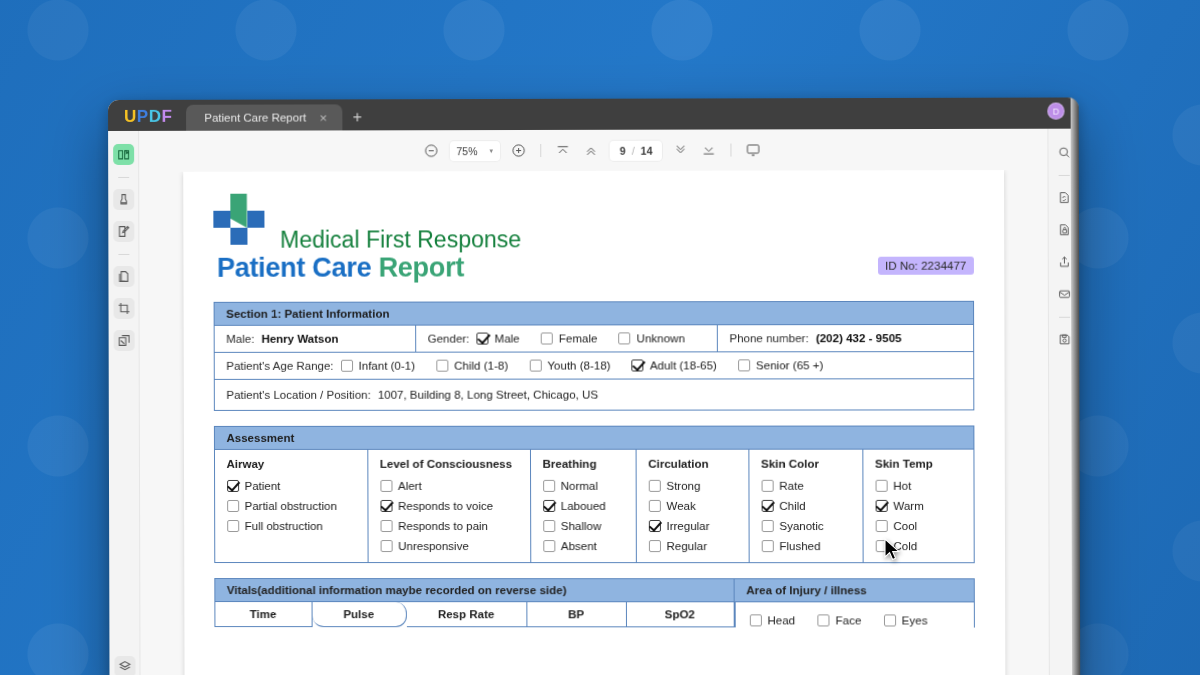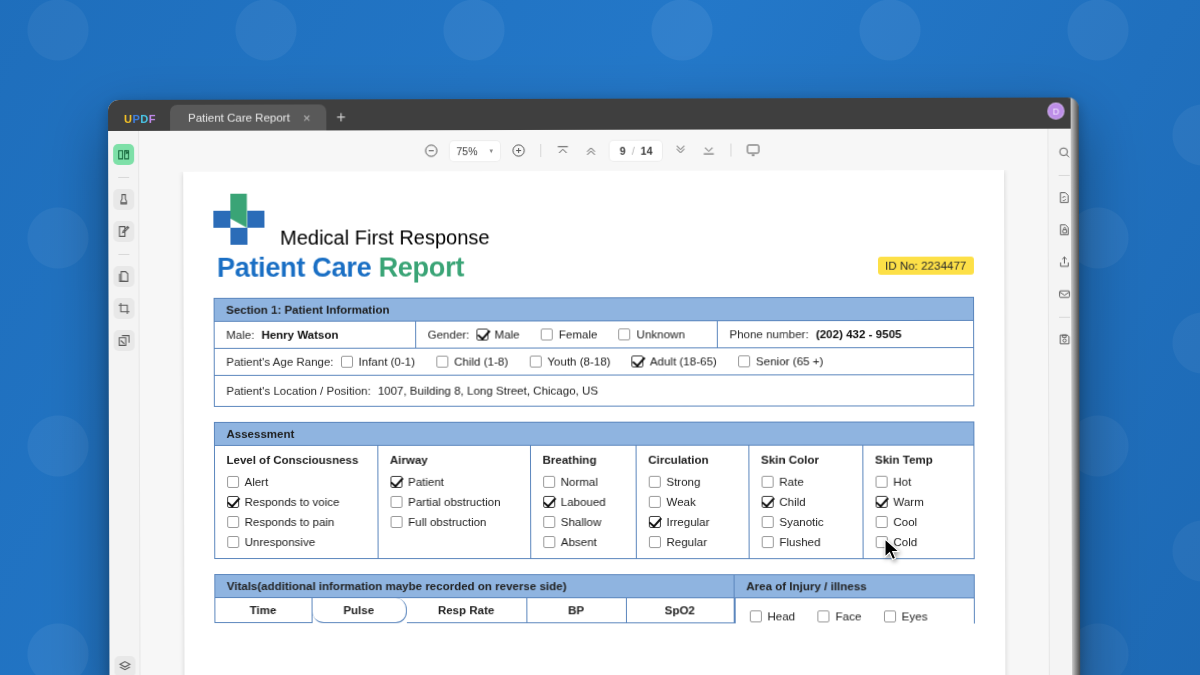--- a/index.html
+++ b/index.html
@@ -40,21 +40,21 @@
 
   
   #titlebar {
     height: 31px;
     background: #3f3f3f;
     display: flex;
     align-items: flex-end;
     position: relative;
   }
   #updf-logo {
-    font-size: 11px; font-weight: bold; letter-spacing: .5px;
+    font-size: 17px; font-weight: bold; letter-spacing: .5px;
     padding: 0 14px 6px 16px;
     line-height: 1;
   }
   #updf-logo span:nth-child(1){ color:#f7c325; }
   #updf-logo span:nth-child(2){ color:#3e7fe0; }
   #updf-logo span:nth-child(3){ color:#49c7e8; }
   #updf-logo span:nth-child(4){ color:#c58bf0; }
 
   .tab {
     height: 26px;
@@ -142,30 +142,30 @@
 
   
   #doc-head { display: flex; align-items: flex-start; position: relative; }
   #logo-mark { width: 48px; height: 52px; position: relative; margin-right: 4px; }
   .lg-sq { position: absolute; background: #2b6cb8; }
   #lg-left  { left: 0;   top: 17px; width: 17px; height: 17px; }
   #lg-right { left: 34px;top: 17px; width: 17px; height: 17px; }
   #lg-bot   { left: 17px;top: 34px; width: 17px; height: 17px; }
   #lg-green { position: absolute; left: 17px; top: 0; width: 17px; height: 34px;
               background: #3aa476; clip-path: polygon(0 0, 100% 0, 100% 100%, 0 72%); }
-  #brand-line { font-size: 20px; color: #000000; margin-top: 33px; margin-left: 15px; }
+  #brand-line { font-size: 23px; color: #15803d; margin-top: 33px; margin-left: 15px; }
   #doc-title {
     position: absolute; left: 4px; top: 59px;
     font-size: 27px; font-weight: bold; letter-spacing: -.3px;
   }
   #doc-title .blue { color: #1a6fc4; }
   #doc-title .green { color: #3aa476; }
   #id-badge {
     position: absolute; right: 0; top: 64px;
-    background: #fde047; color: #2a2a2a;
+    background: #c4b5fd; color: #2a2a2a;
     font-size: 11.5px; padding: 3px 7px; border-radius: 3px; white-space: nowrap;
   }
 
   
   .sec-head {
     background: #8fb4e0; border: 1px solid #5b86bd;
     font-size: 11.5px; font-weight: bold; padding: 5px 12px; color: #1d1d1d;
   }
   .row { display: flex; border: 1px solid #5b86bd; border-top: none; }
   .cell { padding: 7px 12px; font-size: 11.5px; display: flex; align-items: center; gap: 7px; flex-wrap: nowrap;}
@@ -429,53 +429,53 @@
                 <span class="lbl">Patient's Location / Position:</span>
                 <span>1007, Building 8, Long Street, Chicago, US</span>
               </div>
             </div>
           </div>
 
           <div style="margin-top:15px;">
             <div class="sec-head">Assessment</div>
             <div id="assess-body">
 
-              <div class="as-col" style="width:162px;">
-                <div class="as-title">Level of Consciousness</div>
-                <span class="cb">
-                    <span class="box"></span>
-                    <span>Alert</span>
-                  </span>
-                <span class="cb checked">
-                    <span class="box"></span>
-                    <span>Responds to voice</span>
-                  </span>
-                <span class="cb">
-                    <span class="box"></span>
-                    <span>Responds to pain</span>
-                  </span>
-                <span class="cb">
-                    <span class="box"></span>
-                    <span>Unresponsive</span>
-                  </span>
-              </div>
-
               <div class="as-col" style="width:152px;">
                 <div class="as-title">Airway</div>
                 <span class="cb checked">
                     <span class="box"></span>
                     <span>Patient</span>
                   </span>
                 <span class="cb">
                     <span class="box"></span>
                     <span>Partial obstruction</span>
                   </span>
                 <span class="cb">
                     <span class="box"></span>
                     <span>Full obstruction</span>
+                  </span>
+              </div>
+
+              <div class="as-col" style="width:162px;">
+                <div class="as-title">Level of Consciousness</div>
+                <span class="cb">
+                    <span class="box"></span>
+                    <span>Alert</span>
+                  </span>
+                <span class="cb checked">
+                    <span class="box"></span>
+                    <span>Responds to voice</span>
+                  </span>
+                <span class="cb">
+                    <span class="box"></span>
+                    <span>Responds to pain</span>
+                  </span>
+                <span class="cb">
+                    <span class="box"></span>
+                    <span>Unresponsive</span>
                   </span>
               </div>
 
               <div class="as-col" style="width:105px;">
                 <div class="as-title">Breathing</div>
                 <span class="cb">
                     <span class="box"></span>
                     <span>Normal</span>
                   </span>
                 <span class="cb checked">

